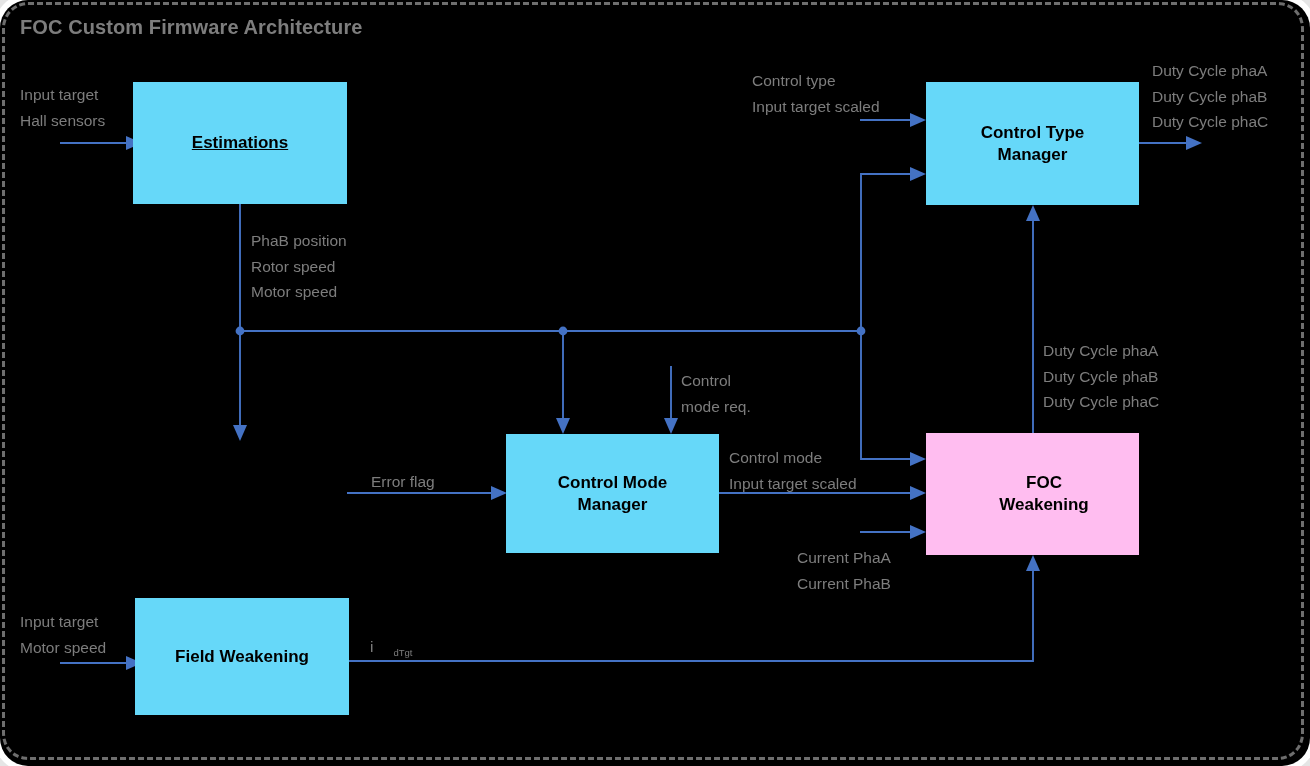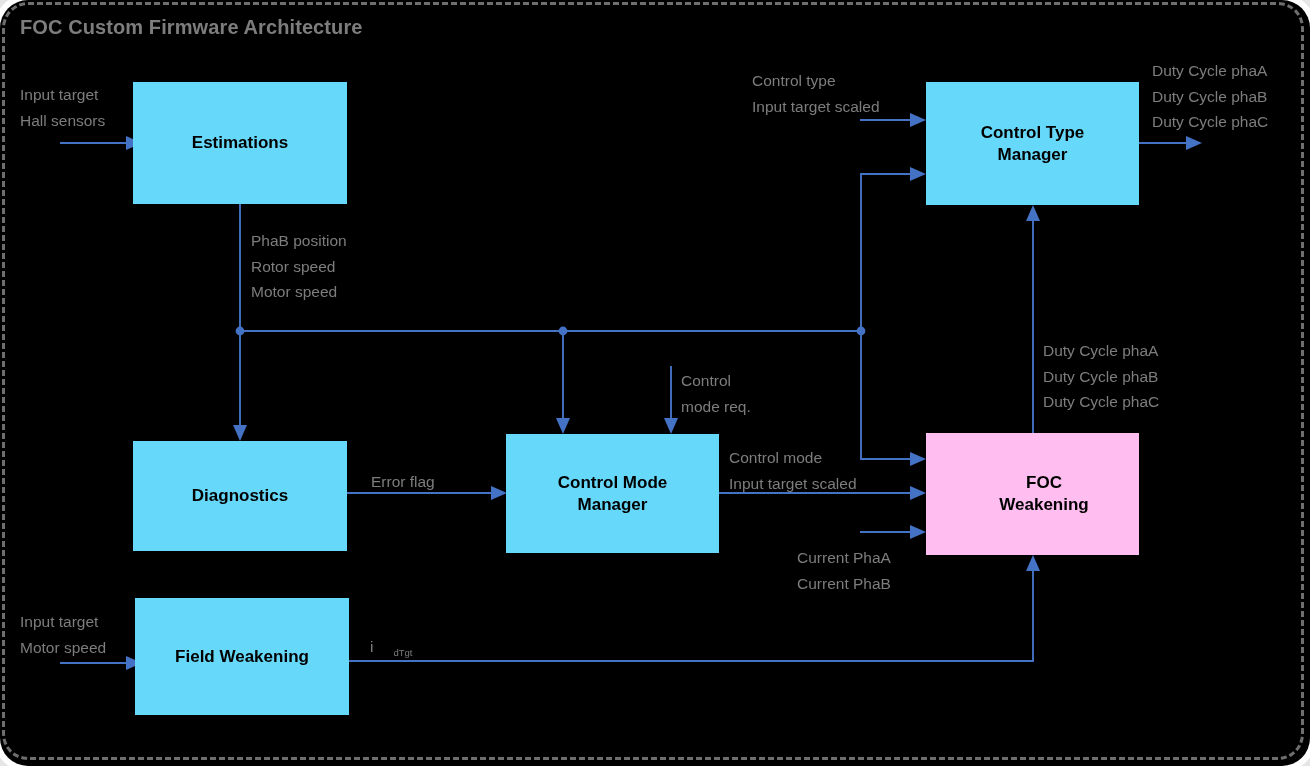--- a/index.html
+++ b/index.html
@@ -166,34 +166,31 @@
       <line x1="60" y1="663" x2="126" y2="663"></line>
       <polygon class="head" points="126,656 142,663 126,670"></polygon>
     </g>
 
     <g>
       <polyline points="349,661 1033,661 1033,571"></polyline>
       <polygon class="head" points="1026,571 1040,571 1033,555"></polygon>
     </g>
   </svg>
 
-  <div class="box cyan" style="left:133px;top:82px;width:214px;height:122px;">
+  <div class="box cyan" style="left:133px;top:82px;width:214px;height:122px;text-decoration:underline;">
     <span>Estimations</span>
   </div>
 
   <div class="box cyan" style="left:926px;top:82px;width:213px;height:123px;">
     <span>
       <span>Control Type</span><br>
       <span>Manager</span>
     </span>
   </div>
 
-  <div class="box cyan" style="left:133px;top:441px;width:214px;height:110px;">
-    <span>Diagnostics</span>
-  </div>
 
   <div class="box cyan" style="left:506px;top:434px;width:213px;height:119px;">
     <span>
       <span>Control Mode</span><br>
       <span>Manager</span>
     </span>
   </div>
 
   <div class="box pink" style="left:926px;top:433px;width:213px;height:122px;">
     <span>

